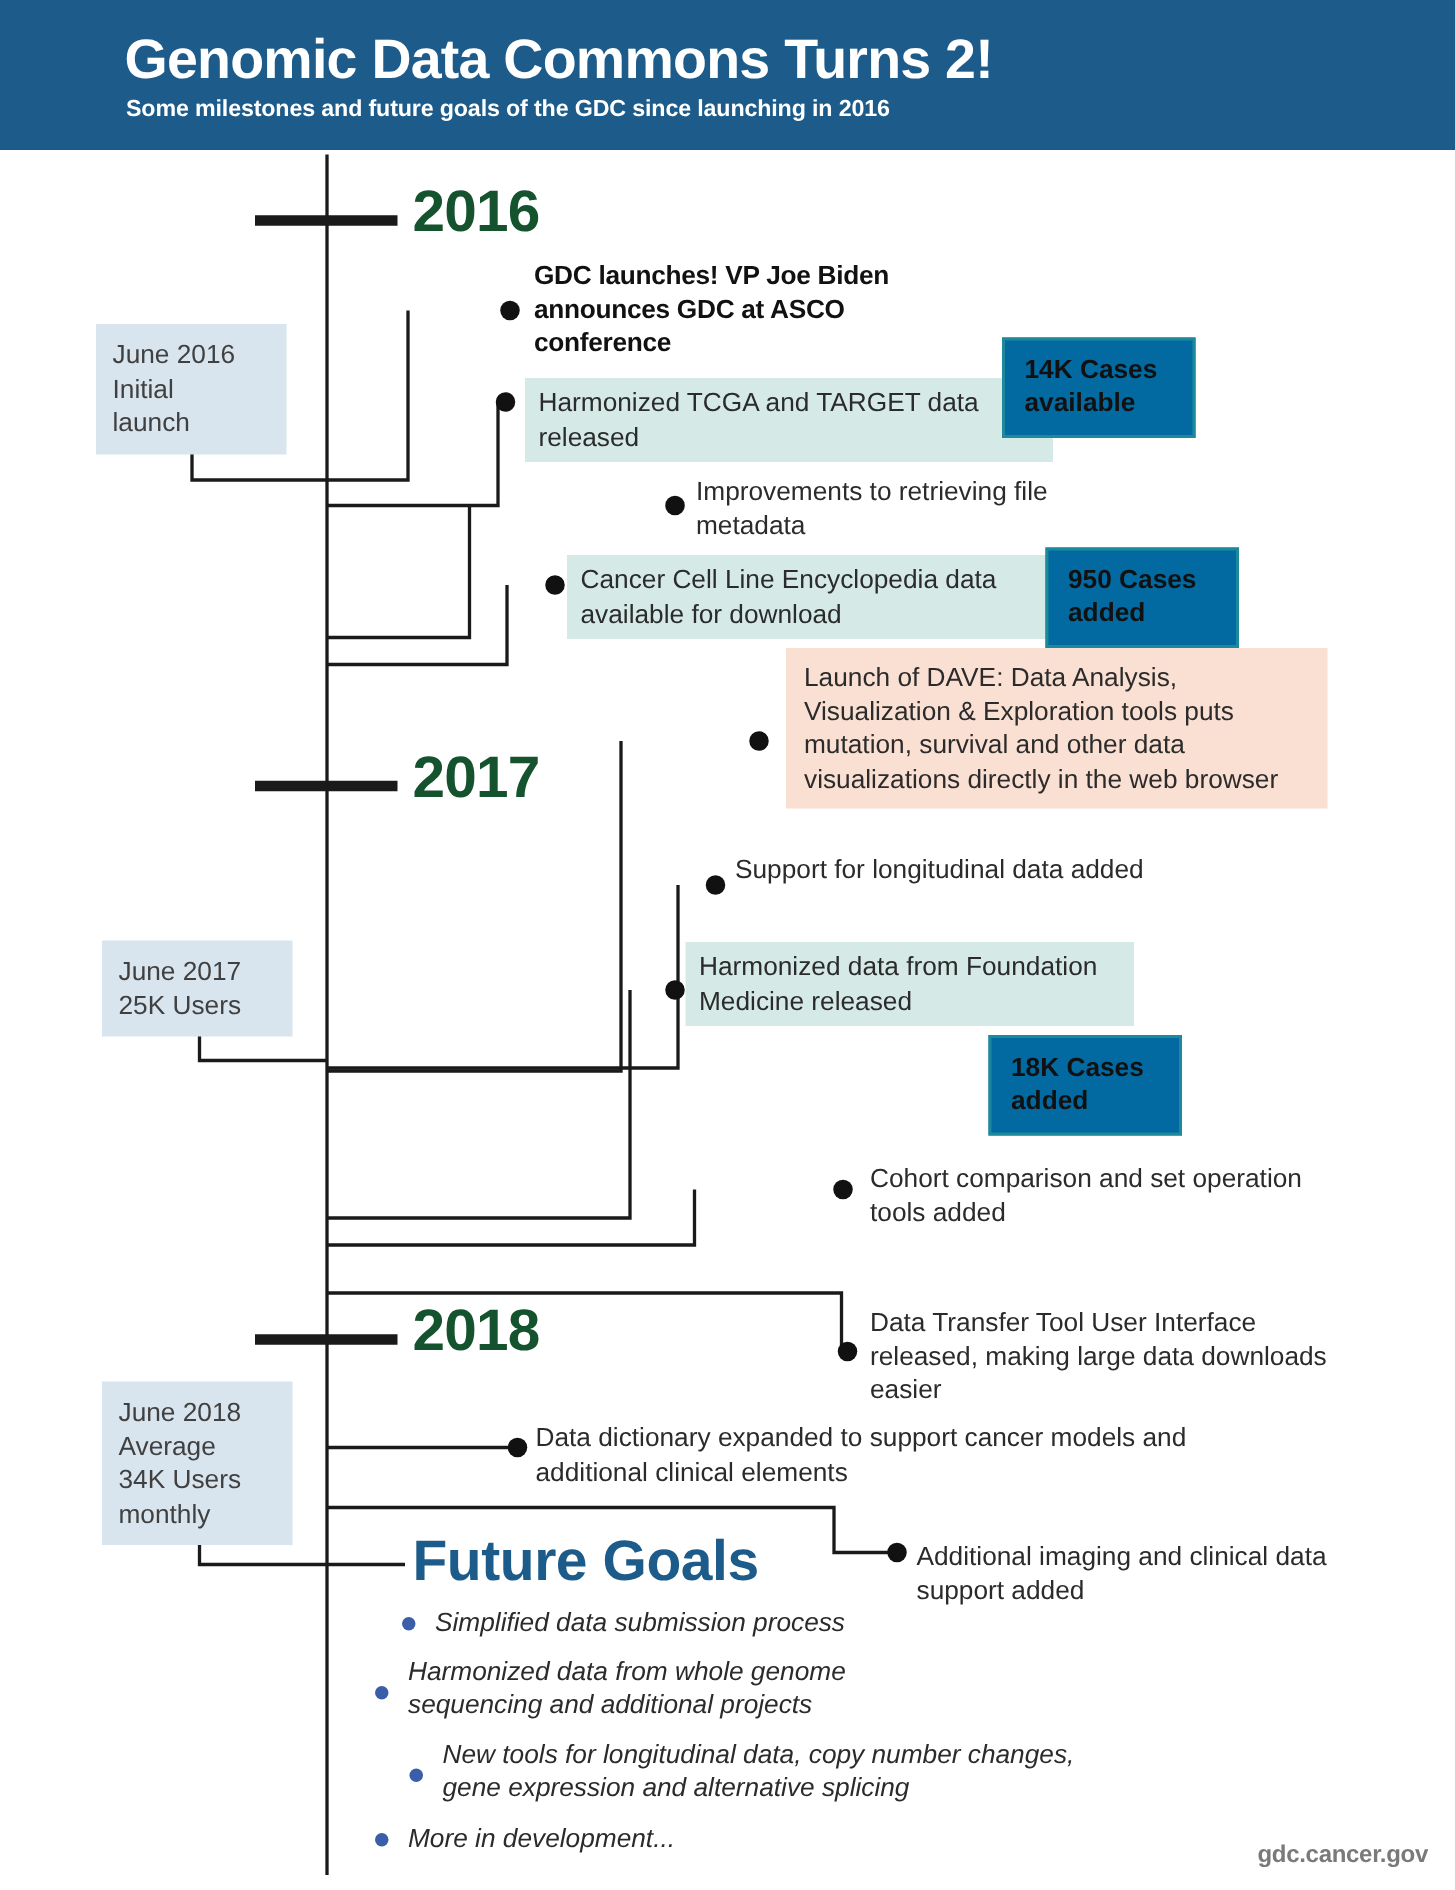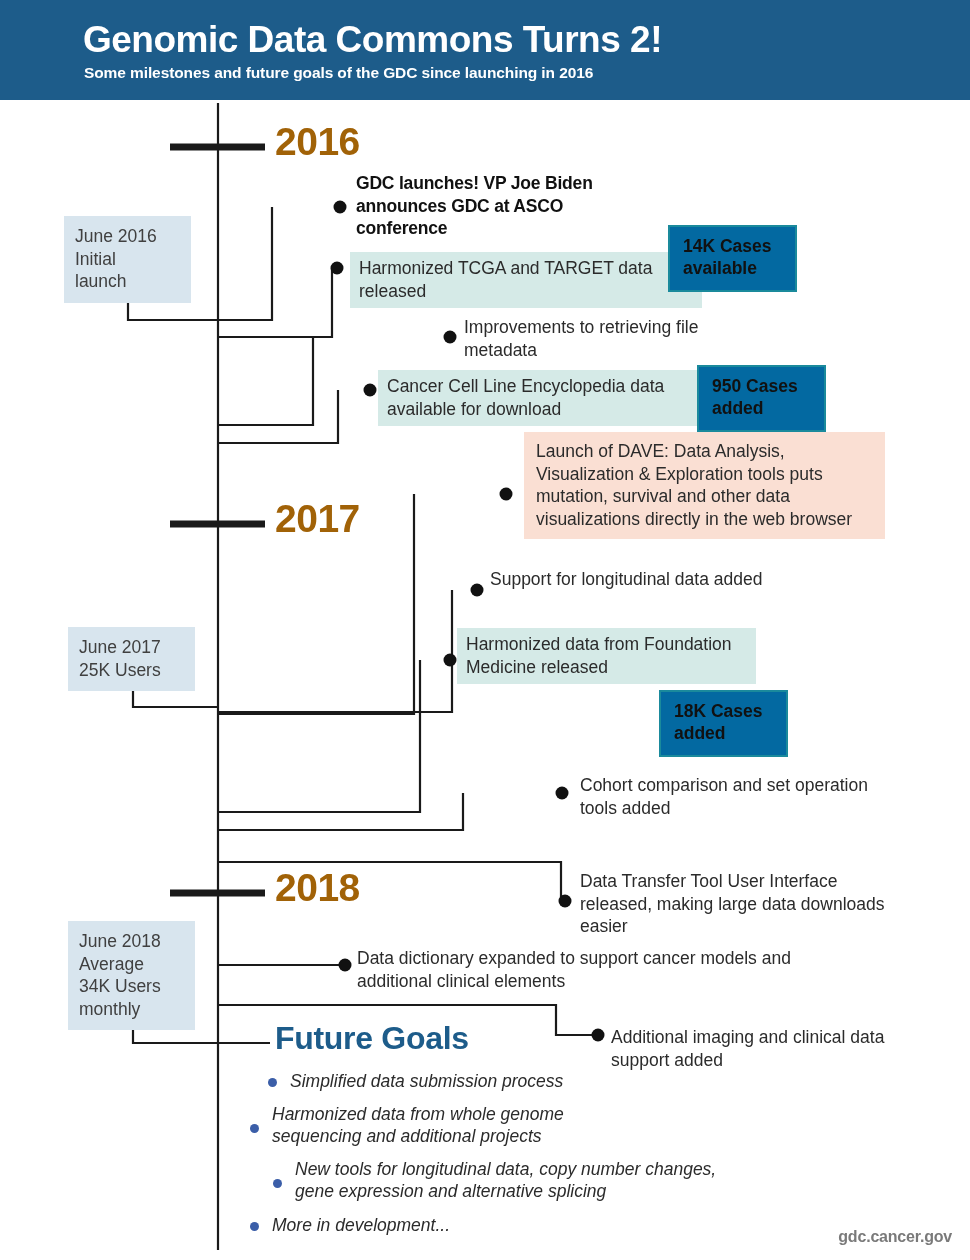--- a/index.html
+++ b/index.html
@@ -28,24 +28,24 @@
     font-size:15.5px; font-weight:bold; color:#ffffff;
     letter-spacing:-0.1px;
   }
 
   
   #wires { position:absolute; left:0; top:0; width:970px; height:1260px; }
 
   
   .year {
     position:absolute; font-size:39px; font-weight:bold;
-    color:#a16207; letter-spacing:-0.5px; line-height:1;
+    color:#14532d; letter-spacing:-0.5px; line-height:1;
   }
   .future-goals {
-    position:absolute; font-size:32px; font-weight:bold;
+    position:absolute; font-size:38px; font-weight:bold;
     color:#1d5c8a; letter-spacing:-0.3px; line-height:1;
   }
 
   
   .evt {
     position:absolute;
     font-size:17.5px; color:#2b2b2b; line-height:1.29;
   }
   .evt.bold { font-weight:bold; color:#111; letter-spacing:-0.2px; }
   .evt.hl-teal  { background:#d5eae7; padding:5px 9px 6px 9px; }

